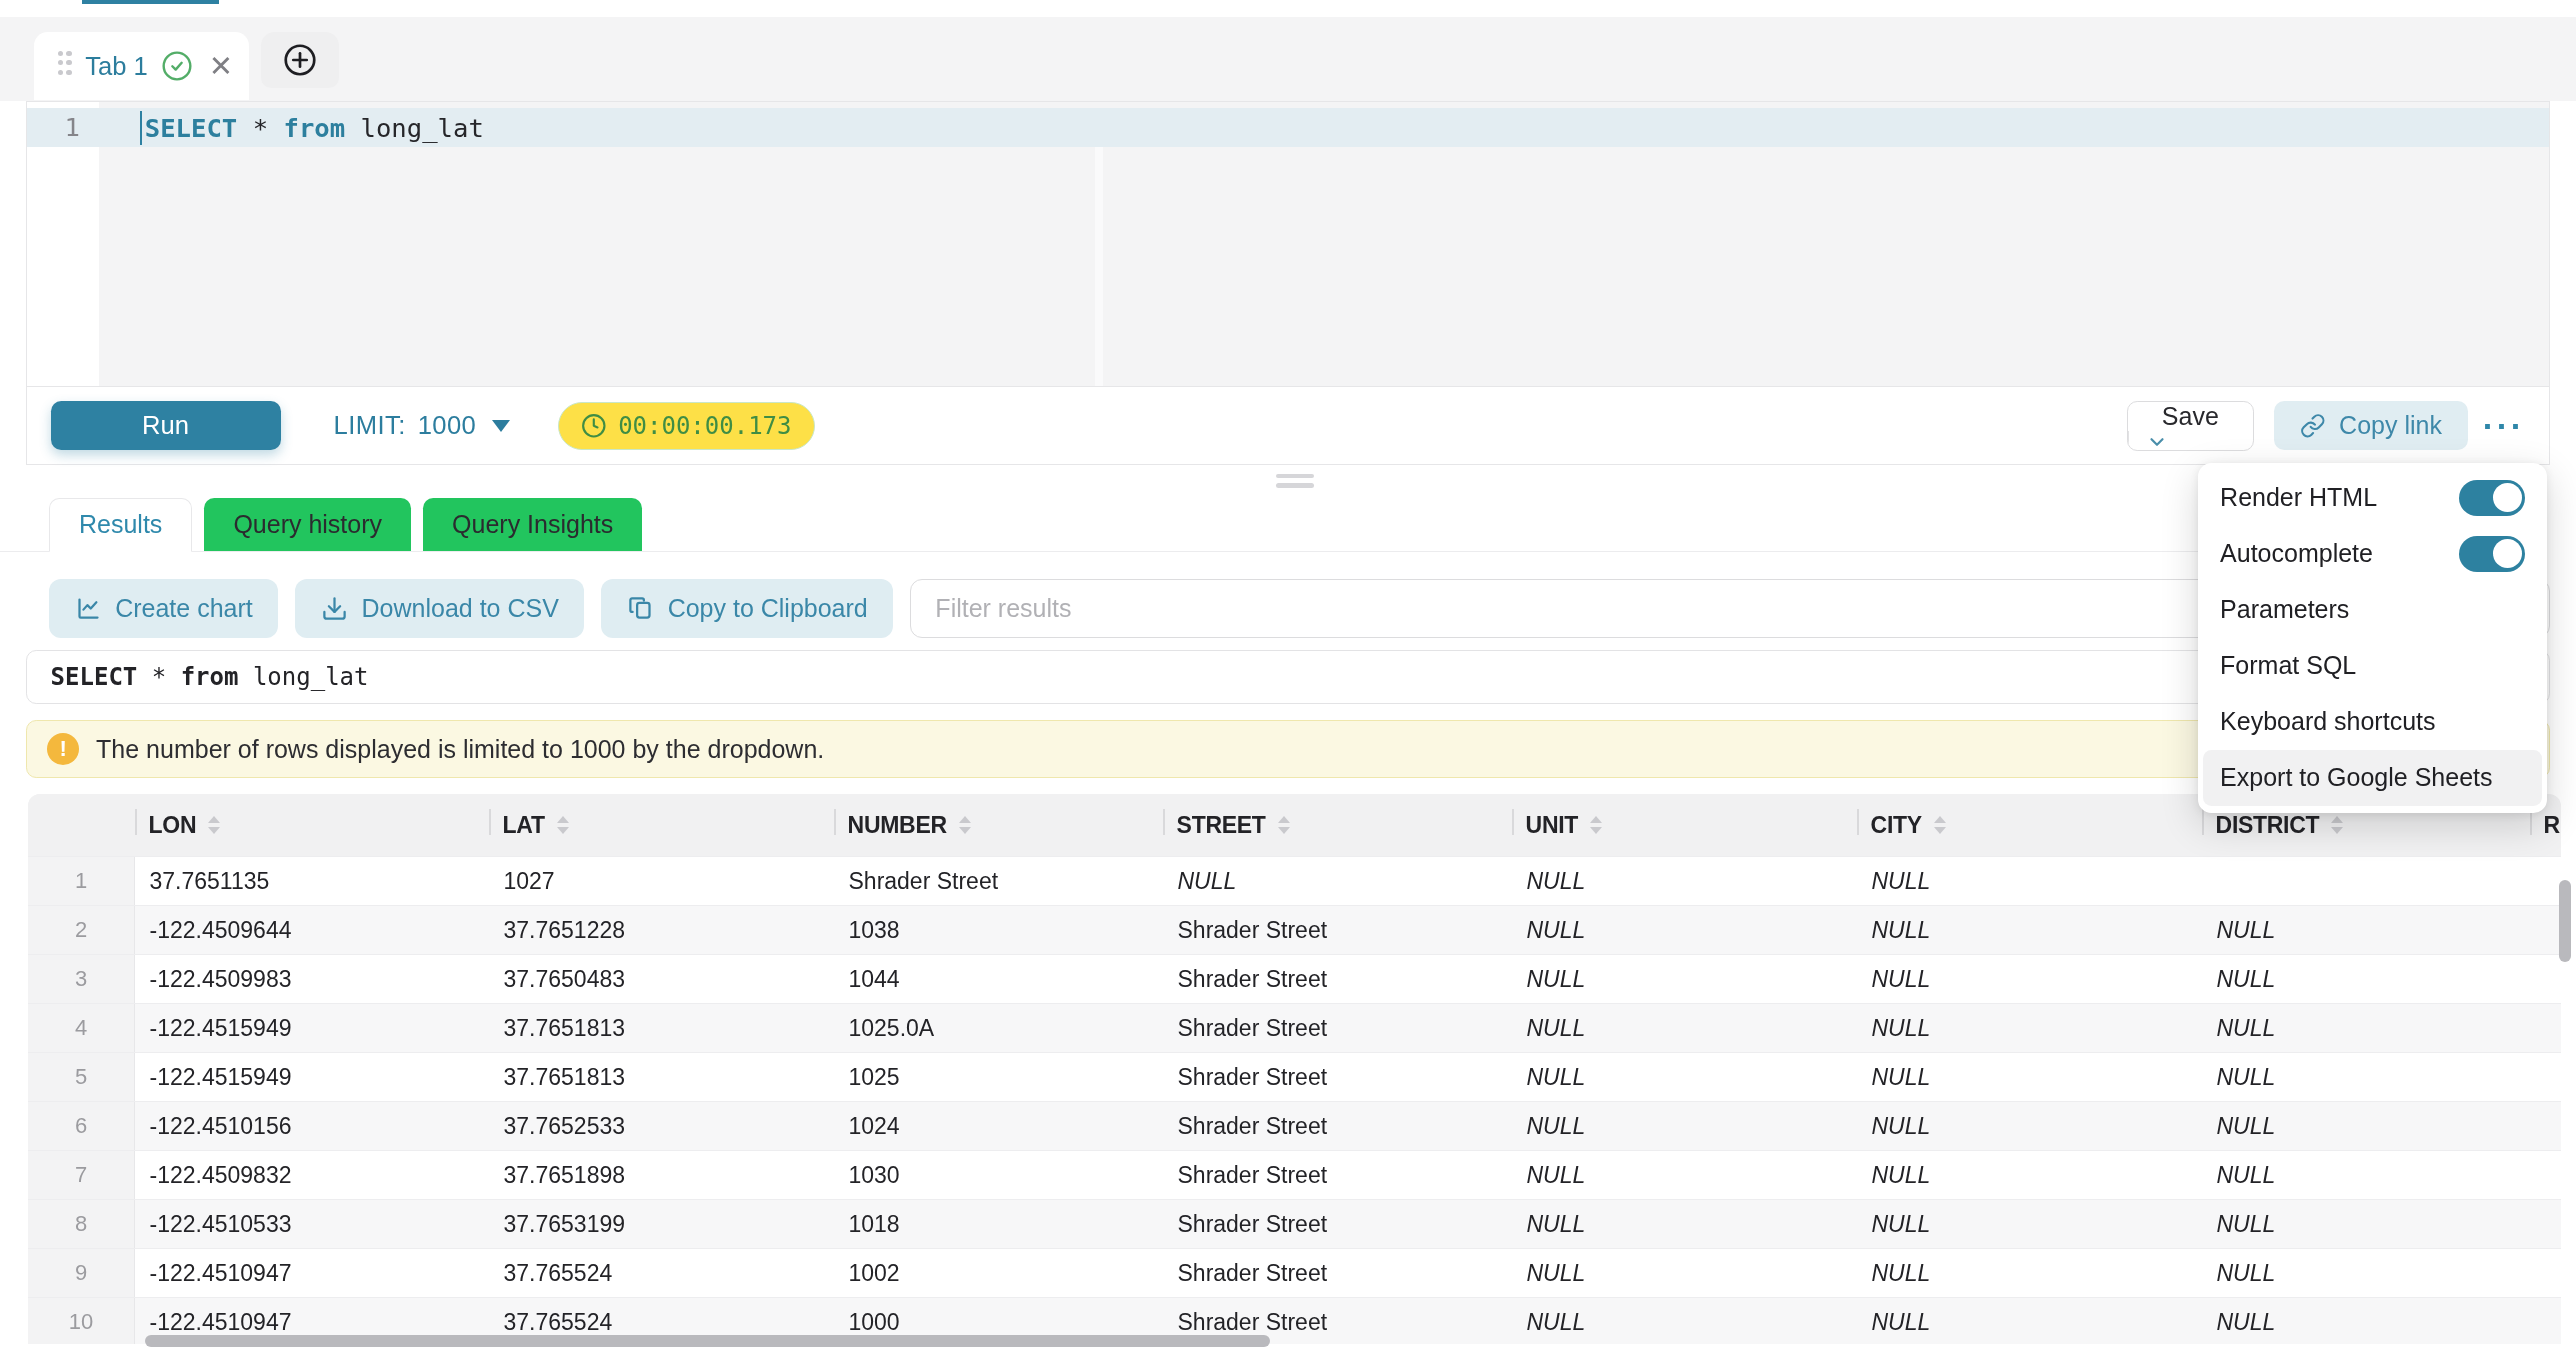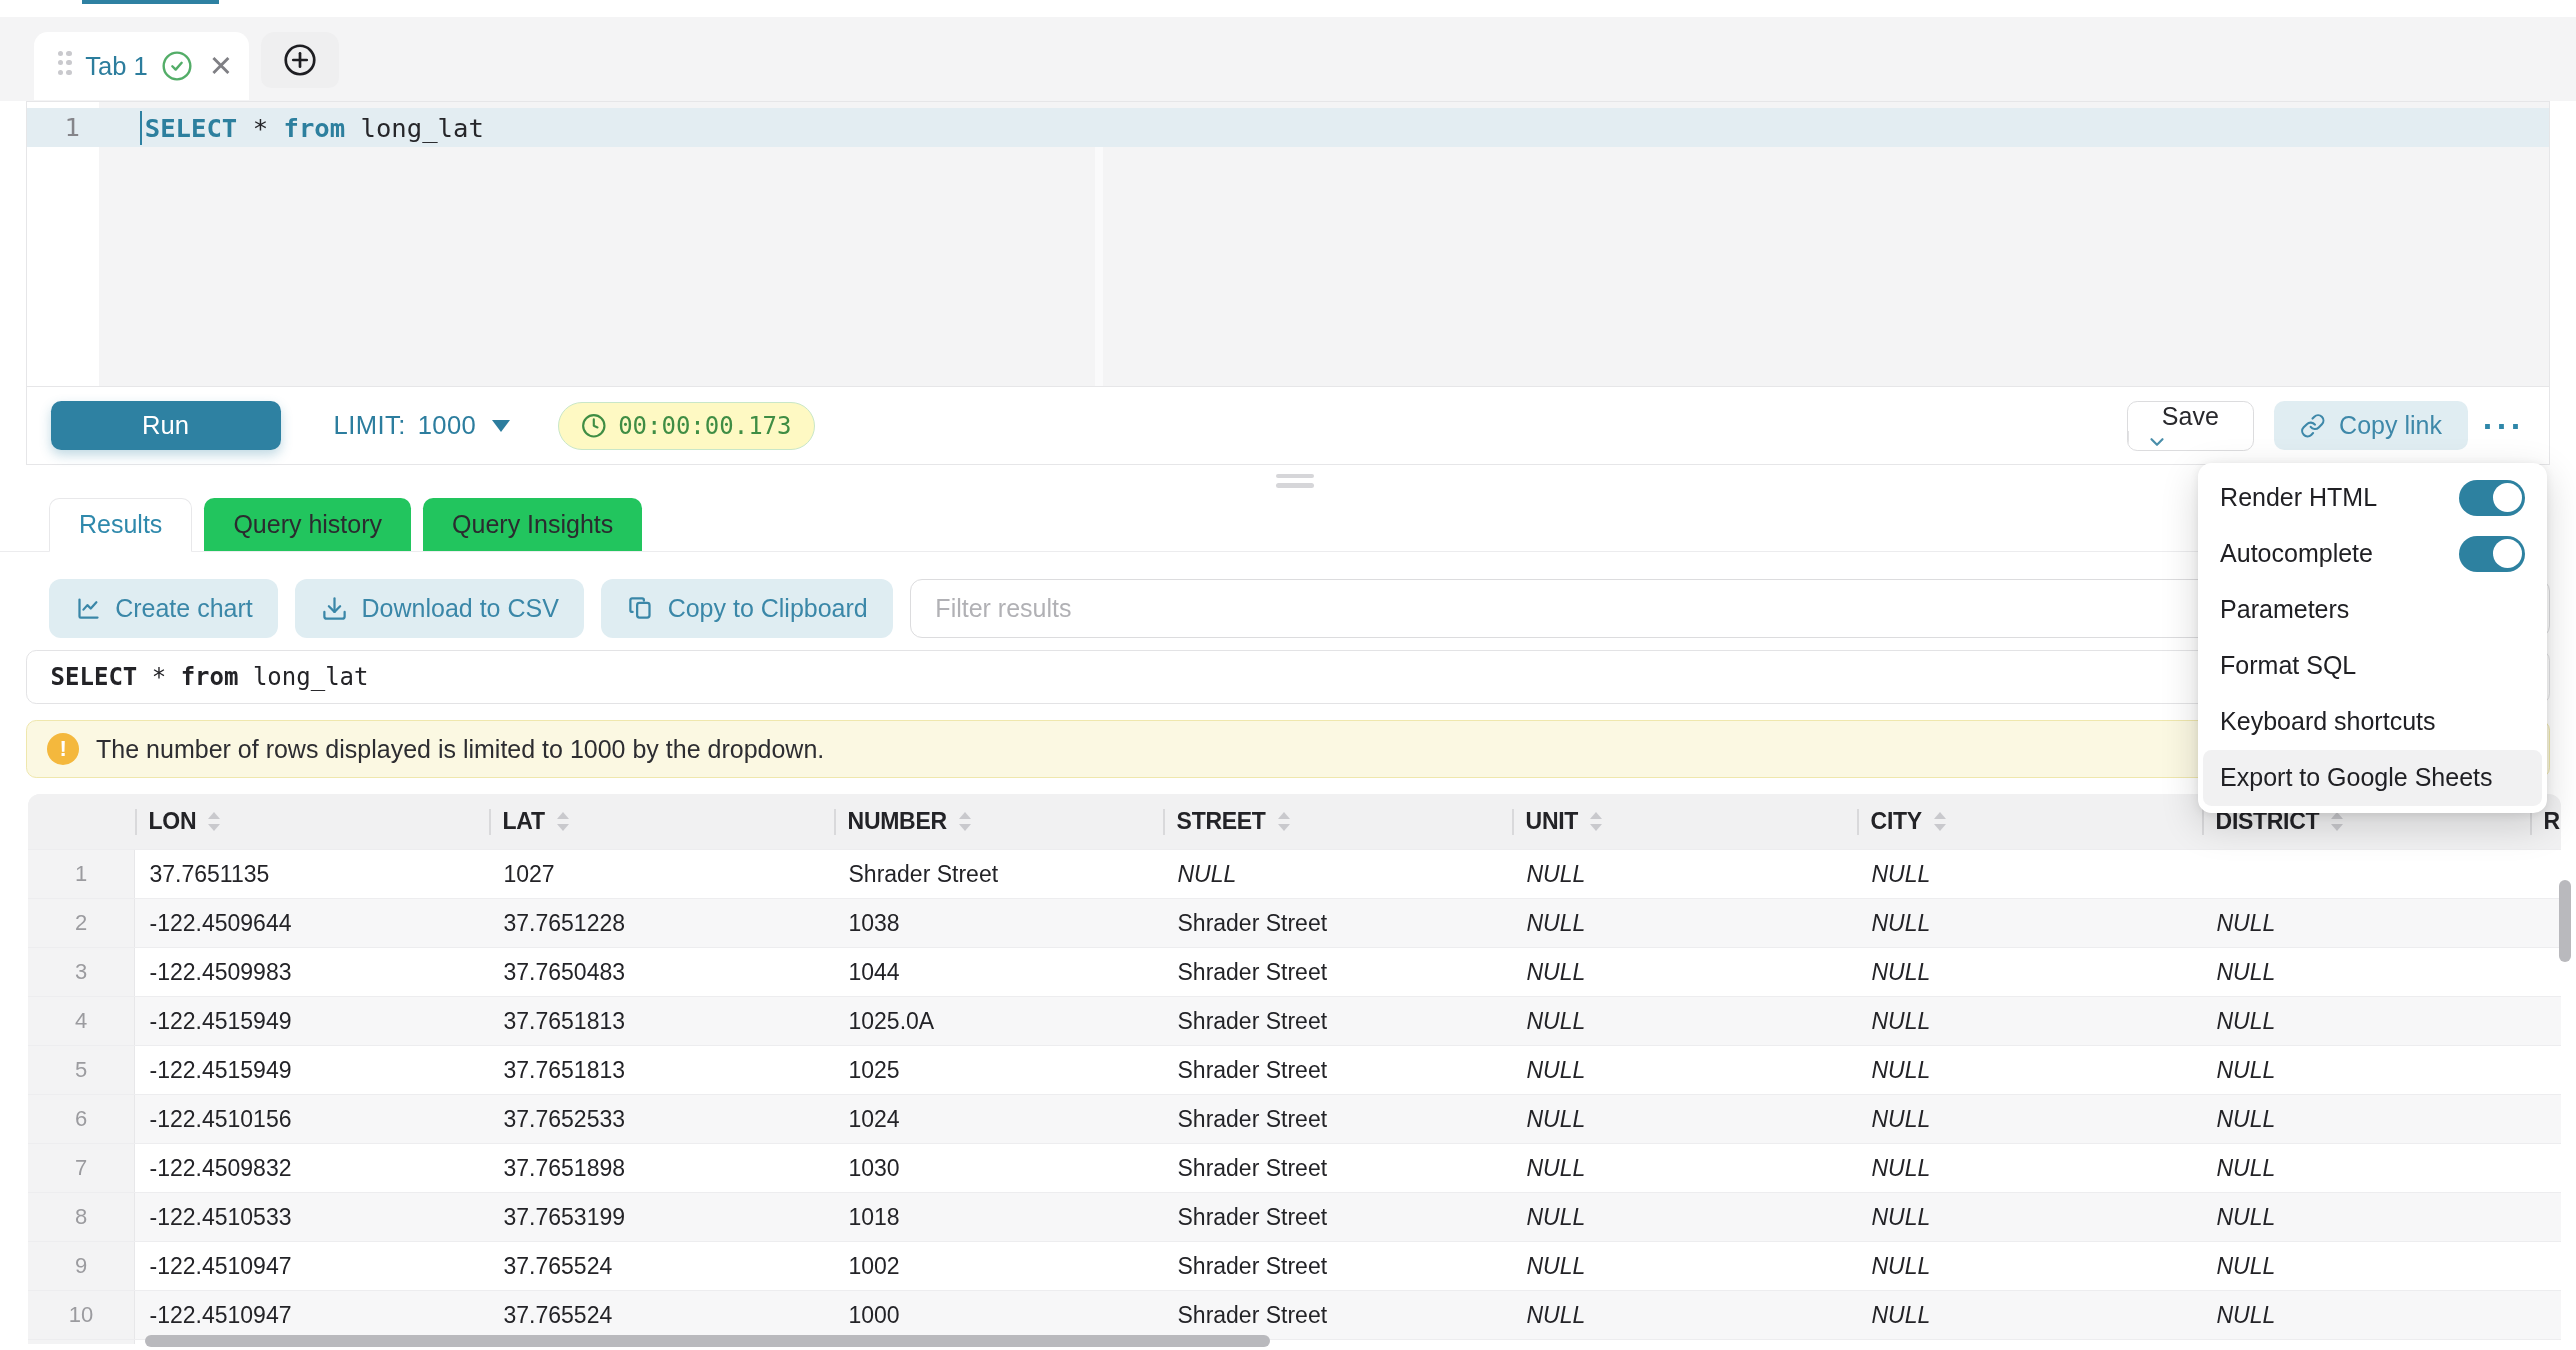--- a/index.html
+++ b/index.html
@@ -41,21 +41,21 @@
   
   .efooter{position:absolute;left:0;right:0;bottom:0;height:77px;background:#fff;
            border-top:0.9px solid #e6e6e8;display:flex;align-items:center;}
   .run{margin-left:24px;width:230px;height:49px;background:#2e81a2;border-radius:10.2px;color:#fff;
        font-size:25.6px;display:flex;align-items:center;justify-content:center;
        box-shadow:0 5.1px 12px rgba(46,129,162,.30);}
   .limit{margin-left:53px;display:flex;align-items:center;color:#2c7d9e;font-size:25.6px;font-weight:500;letter-spacing:0.4px;}
   .limit .val{margin-left:12px;}
   .limit-caret{width:0;height:0;border-left:9.4px solid transparent;border-right:9.4px solid transparent;
                border-top:12.8px solid #2c7d9e;margin-left:15.3px;}
-  .timer{margin-left:48px;height:46px;padding:0 22px;border-radius:24px;background:#fef9c3;
+  .timer{margin-left:48px;height:46px;padding:0 22px;border-radius:24px;background:#fde047;
          border:1.7px solid #c9e7c8;color:#3f8d44;display:flex;align-items:center;gap:12px;
          font-family:"DejaVu Sans Mono",monospace;font-size:24px;}
   .spacer{flex:1;}
   .savegrp{display:flex;height:48px;border:1.7px solid #dcdcde;border-radius:10.2px;overflow:hidden;background:#fff;flex-direction:column;}
   .save-main{padding:0 34px;display:flex;align-items:center;font-size:25px;color:#28282c;}
   .save-caret{width:56px;border-left:1.7px solid #e2e2e4;display:flex;align-items:center;justify-content:center;color:#4b8fab;}
   .copylink{margin-left:20.5px;height:49px;padding:0 25.6px;border-radius:10.2px;background:#e0edf2;
             color:#3e88a9;font-size:25px;display:flex;align-items:center;gap:13.6px;}
   .more{margin-left:15.3px;margin-right:24px;color:#2f87a9;font-size:34px;font-weight:bold;letter-spacing:2.6px;line-height:0;}
 
@@ -88,21 +88,21 @@
   
   .warning{left:25.6px;top:720px;width:2524px;height:58px;background:#fbf8e2;border:1.7px solid #efe7ad;
            border-radius:10.2px;display:flex;align-items:center;padding-left:20.5px;gap:17px;box-sizing:border-box;}
   .warnicon{width:32px;height:32px;border-radius:50%;background:#f4b83d;color:#fff;font-weight:bold;
             font-size:22px;display:flex;align-items:center;justify-content:center;flex:none;}
   .warntext{font-size:25px;color:#2d2d31;}
 
   
   .tablewrap{left:28px;top:794px;width:2533px;height:550px;overflow:hidden;border-radius:12px 12px 0 0;background:#fff;}
   .grid{display:grid;grid-template-columns:107px 354px 345px 329px 349px 345px 345px 328px minmax(0,1fr);}
-  .thead{height:55px;background:#f1f1f2;text-align:center;}
+  .thead{height:62px;background:#f1f1f2;text-align:center;}
   .th{position:relative;display:flex;align-items:center;padding-left:13.6px;font-size:23px;
       color:#232327;font-weight:600;letter-spacing:-0.3px;overflow:hidden;}
   .th::before{content:'';position:absolute;left:0;top:15.3px;height:25.6px;width:1.7px;background:#d9d9db;}
   .th-num{background:#f1f1f2;}
   .sort{margin-left:12px;display:flex;flex-direction:column;gap:4.3px;flex:none;}
   .sort .up{width:0;height:0;border-left:6px solid transparent;border-right:6px solid transparent;border-bottom:7.7px solid #c9c9cd;}
   .sort .dn{width:0;height:0;border-left:6px solid transparent;border-right:6px solid transparent;border-top:7.7px solid #c9c9cd;}
   .trow{height:49px;border-top:0.9px solid #ededef;background:#fff;box-sizing:border-box;}
   .trow.alt{background:#f7f7f8;}
   .rnum{background:#f3f3f4;border-right:0.9px solid #e7e7e9;display:flex;align-items:center;

